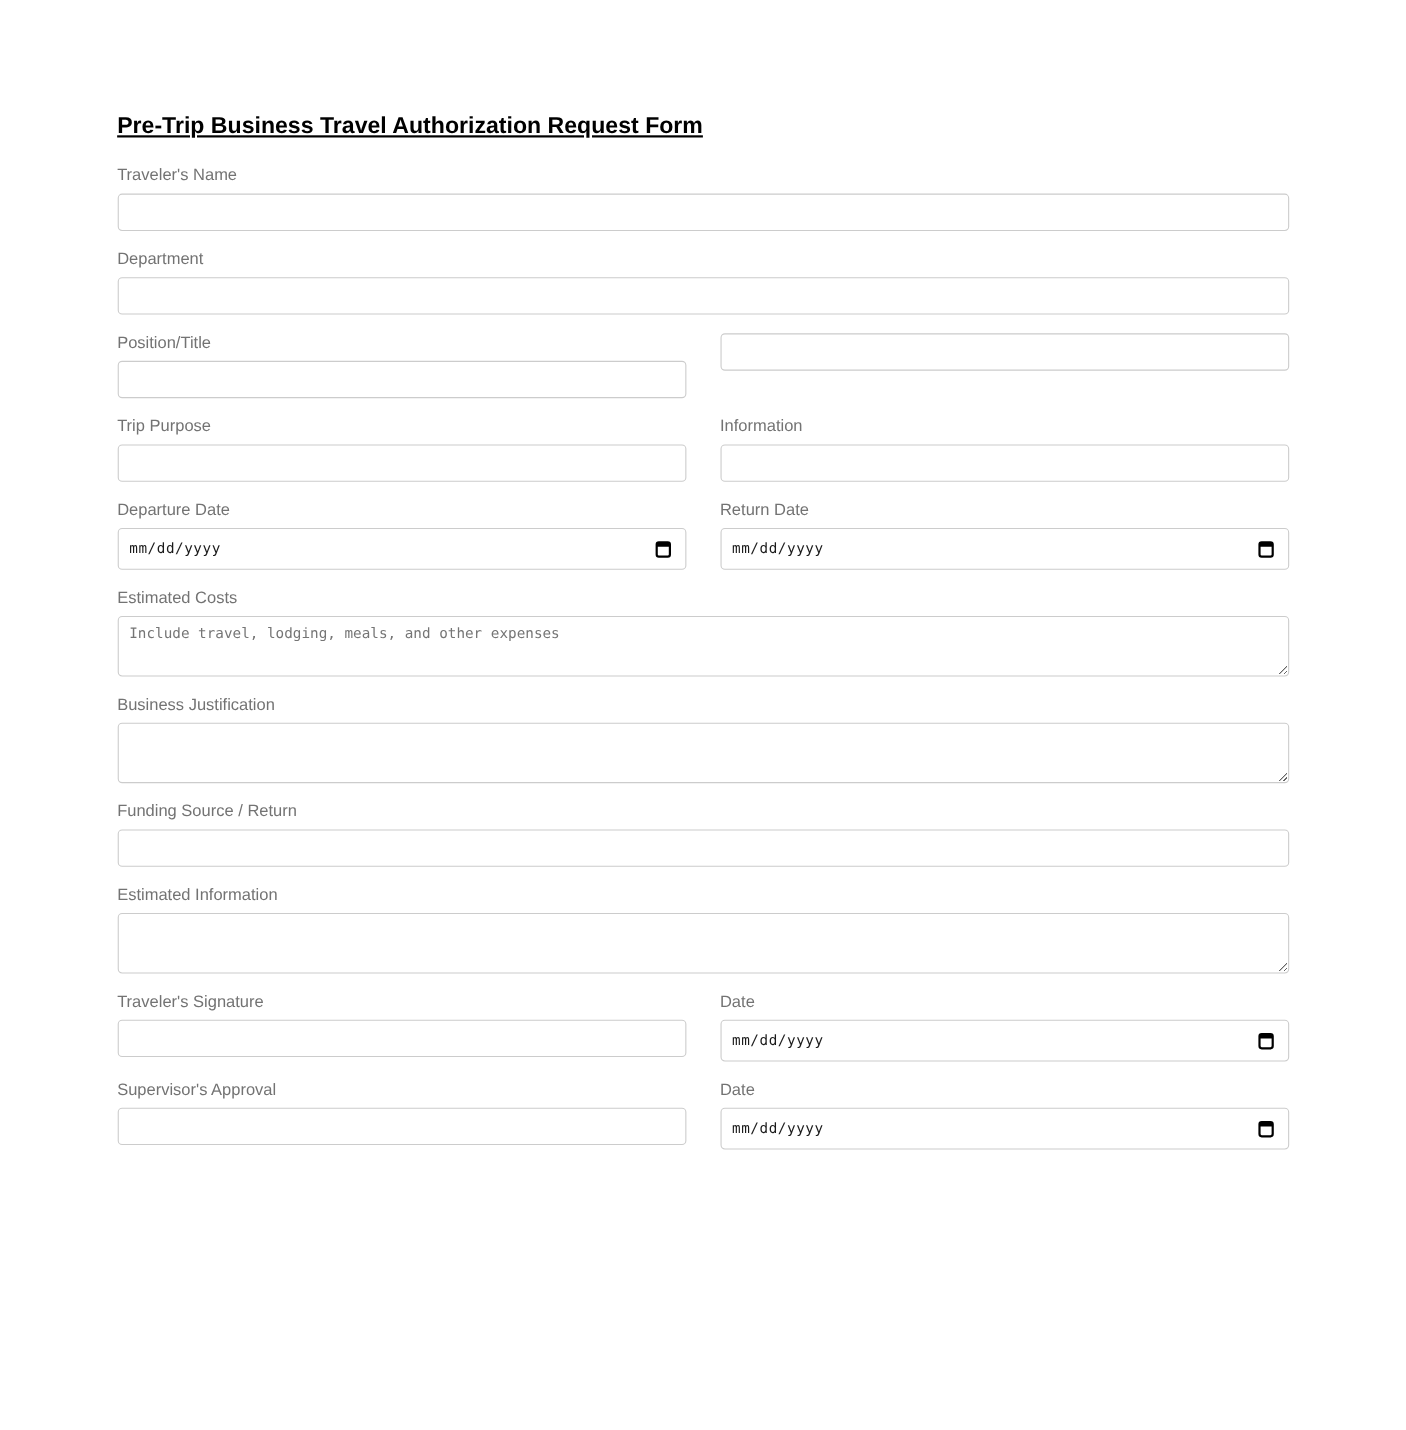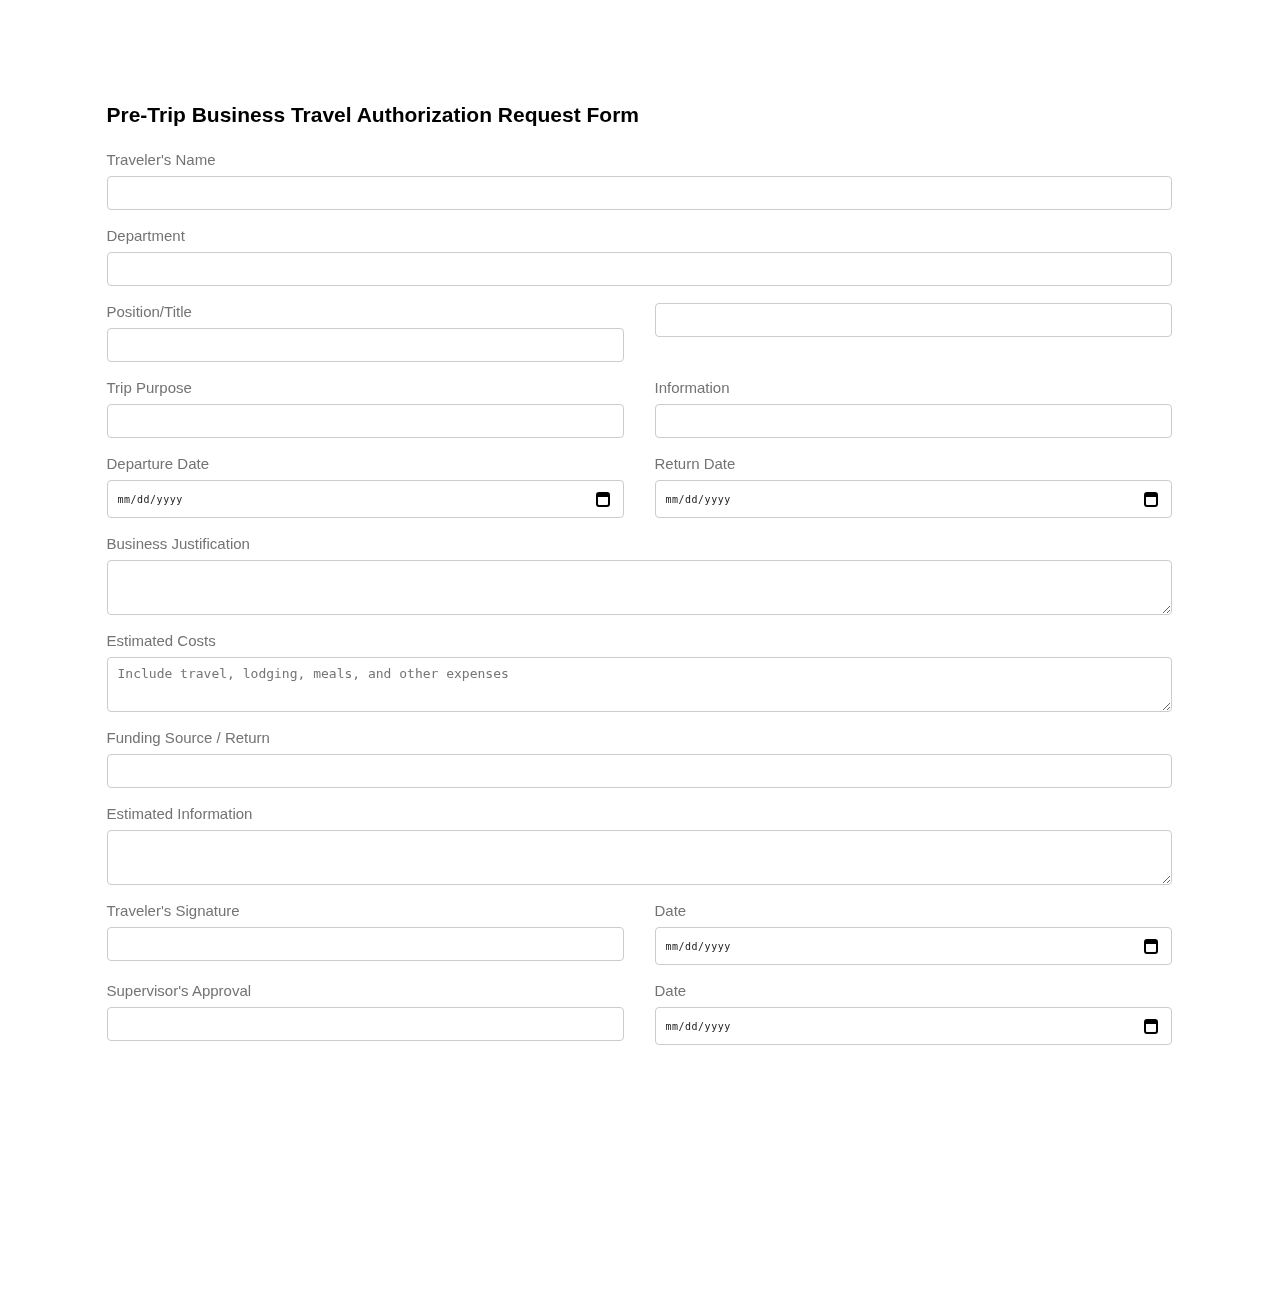--- a/index.html
+++ b/index.html
@@ -16,20 +16,21 @@
     width: 1065px;
     margin: 0 auto;
     padding-top: 103px;
   }
   h1.form-title {
     font-size: 21px;
     line-height: 1.15;
     font-weight: bold;
     margin: 0 0 24px 0;
     color: #000000;
+    text-decoration: underline;
   }
   .group { margin-bottom: 17px; }
   .row {
     display: flex;
     gap: 31px;
     margin-bottom: 17px;
   }
   .col { flex: 1; min-width: 0; }
   label.field-label {
     display: block;
@@ -73,21 +74,21 @@
     width: 100%;
     height: 38px;
     border: 1px solid #cccccc;
     border-radius: 4px;
     padding: 0 13px 0 10px;
     background: #ffffff;
     cursor: default;
   }
   .date-text {
     font-family: "DejaVu Sans Mono", "Liberation Sans", monospace;
-    font-size: 10px;
+    font-size: 13px;
     letter-spacing: 0.5px;
     color: #1a1a1a;
     white-space: nowrap;
   }
   .calendar-icon {
     width: 14px;
     height: 15px;
     border: 2px solid #000000;
     border-top-width: 5px;
     border-radius: 3px;
@@ -143,30 +144,30 @@
     <div class="col">
       <label class="field-label">Return Date</label>
       <div class="date-input" tabindex="0">
         <span class="date-text">mm/dd/yyyy</span>
         <span class="calendar-icon"></span>
       </div>
     </div>
   </div>
 
   <div class="group">
+    <label class="field-label">Estimated Costs</label>
+    <textarea class="textarea-input" placeholder="Include travel, lodging, meals, and other expenses" style=""></textarea>
+  </div>
+
+  <div class="group">
     <label class="field-label">Business Justification</label>
     <textarea class="textarea-input" style=""></textarea>
   </div>
 
   <div class="group">
-    <label class="field-label">Estimated Costs</label>
-    <textarea class="textarea-input" placeholder="Include travel, lodging, meals, and other expenses" style=""></textarea>
-  </div>
-
-  <div class="group">
     <label class="field-label">Funding Source / Return</label>
     <input type="text" class="text-input" value="" style="">
   </div>
 
   <div class="group">
     <label class="field-label">Estimated Information</label>
     <textarea class="textarea-input" style=""></textarea>
   </div>
 
   <div class="row">

